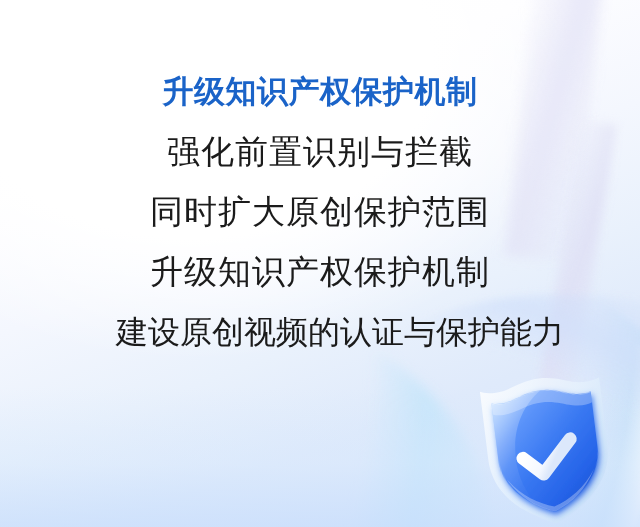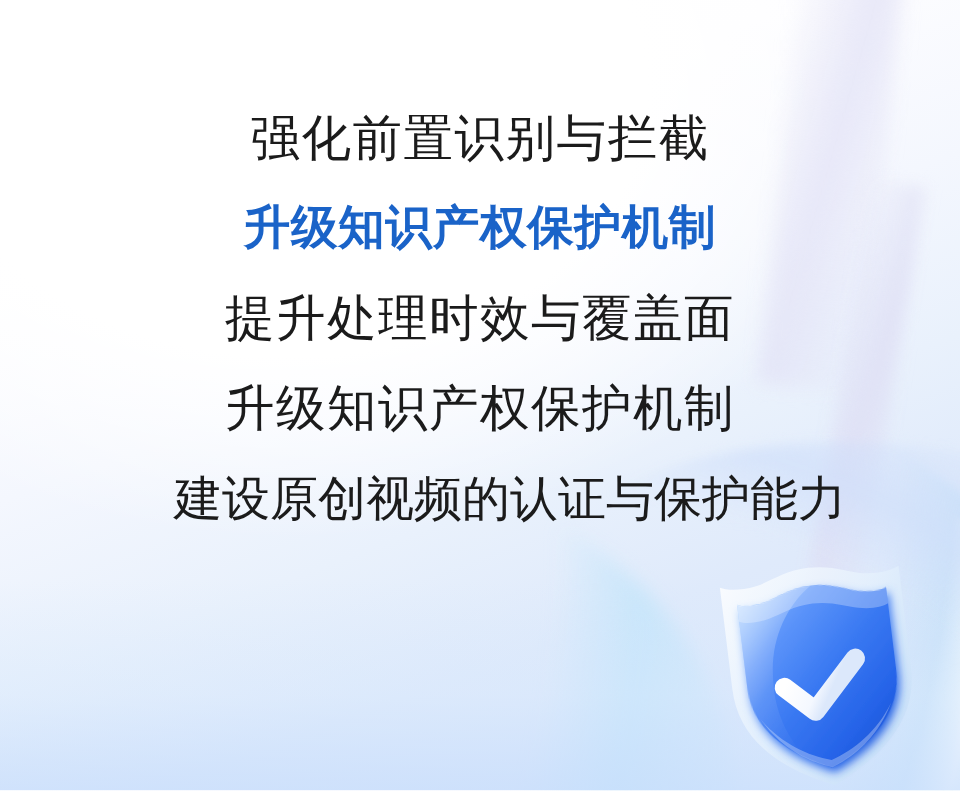--- a/index.html
+++ b/index.html
@@ -168,23 +168,23 @@
   <div class="ribbon ribbon-a"></div>
   <div class="ribbon ribbon-f"></div>
   <div class="ribbon ribbon-b"></div>
   <div class="ribbon ribbon-c"></div>
   <div class="ribbon ribbon-d"></div>
   <div class="ribbon ribbon-e"></div>
   <div class="ribbon ribbon-g"></div>
   <div class="bg-bottom-wash"></div>
 
   <div class="headline">
+    <span class="line title">升级知识产权保护机制</span>
     <span class="line">强化前置识别与拦截</span>
-    <span class="line title">升级知识产权保护机制</span>
-    <span class="line">提升处理时效与覆盖面</span>
+    <span class="line">同时扩大原创保护范围</span>
     <span class="line">升级知识产权保护机制</span>
     <span class="line wide">建设原创视频的认证与保护能力</span>
   </div>
 
   <div class="shield-wrap">
     <svg width="140" height="160" viewBox="0 0 140 160">
       <defs>
         <linearGradient id="gRim" x1="0" y1="0" x2="1" y2="1">
           <stop offset="0%" stop-color="#ffffff" stop-opacity="0.95"></stop>
           <stop offset="45%" stop-color="#e6f2fd" stop-opacity="0.85"></stop>

